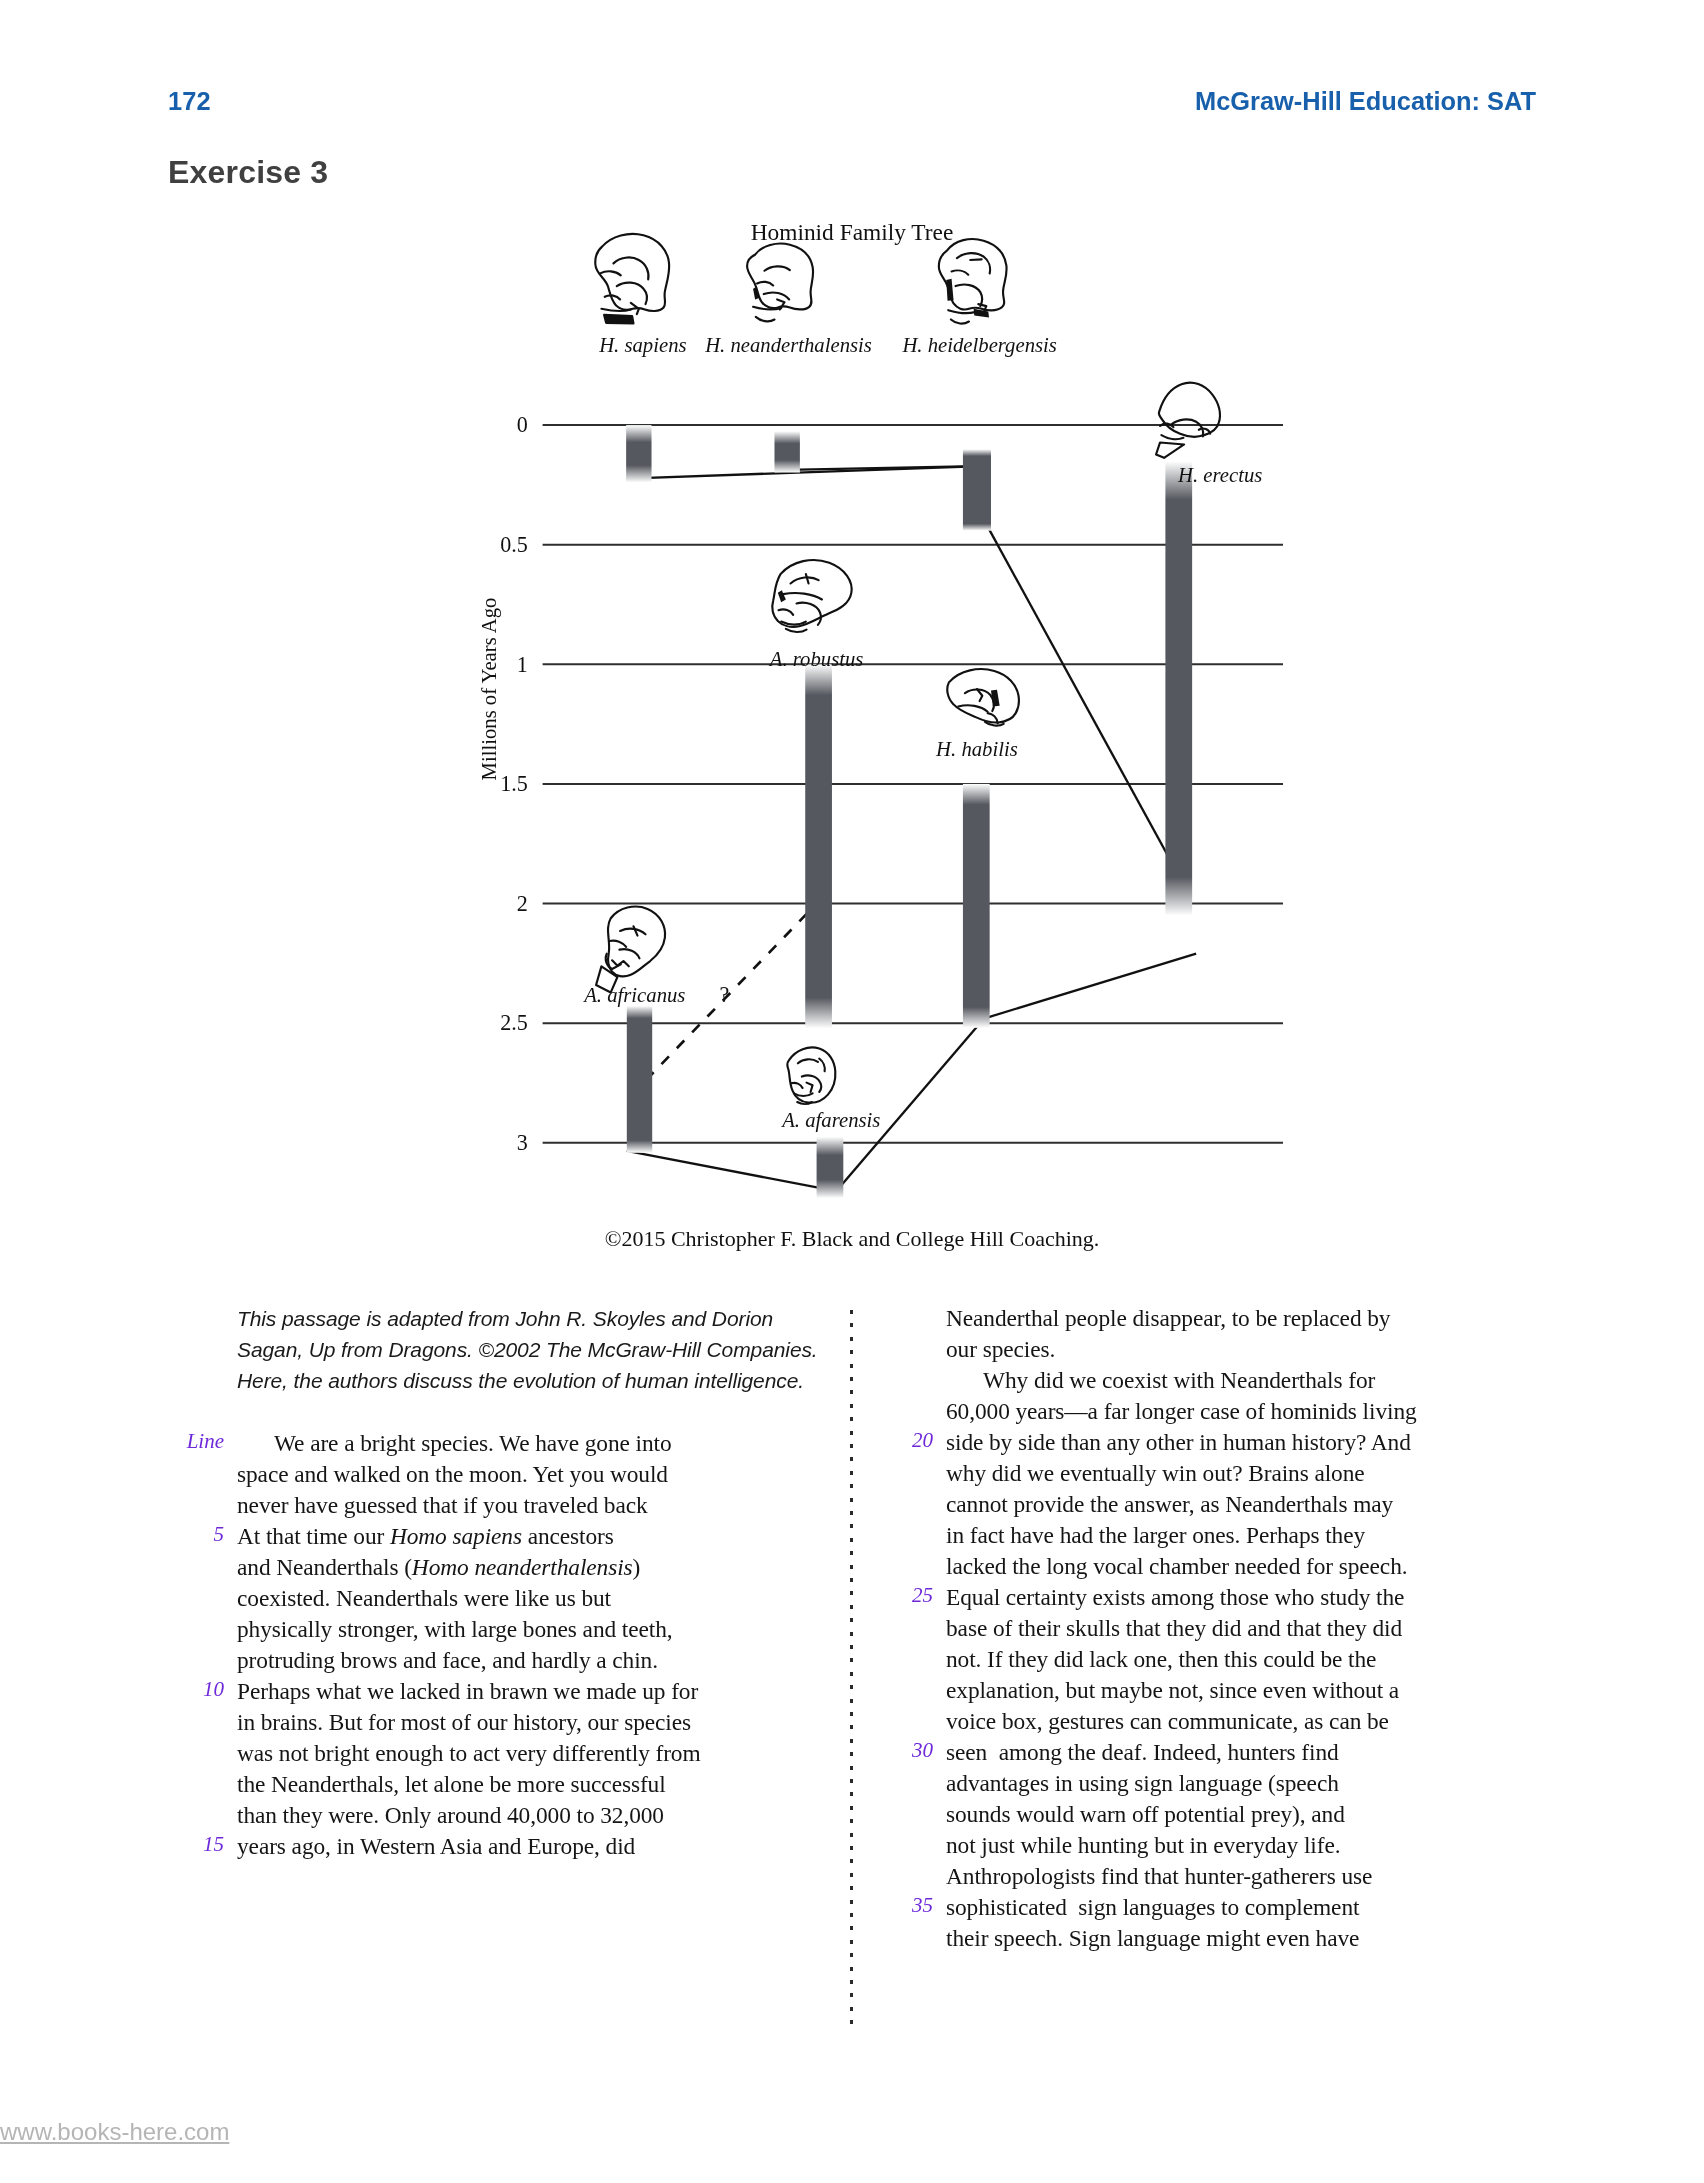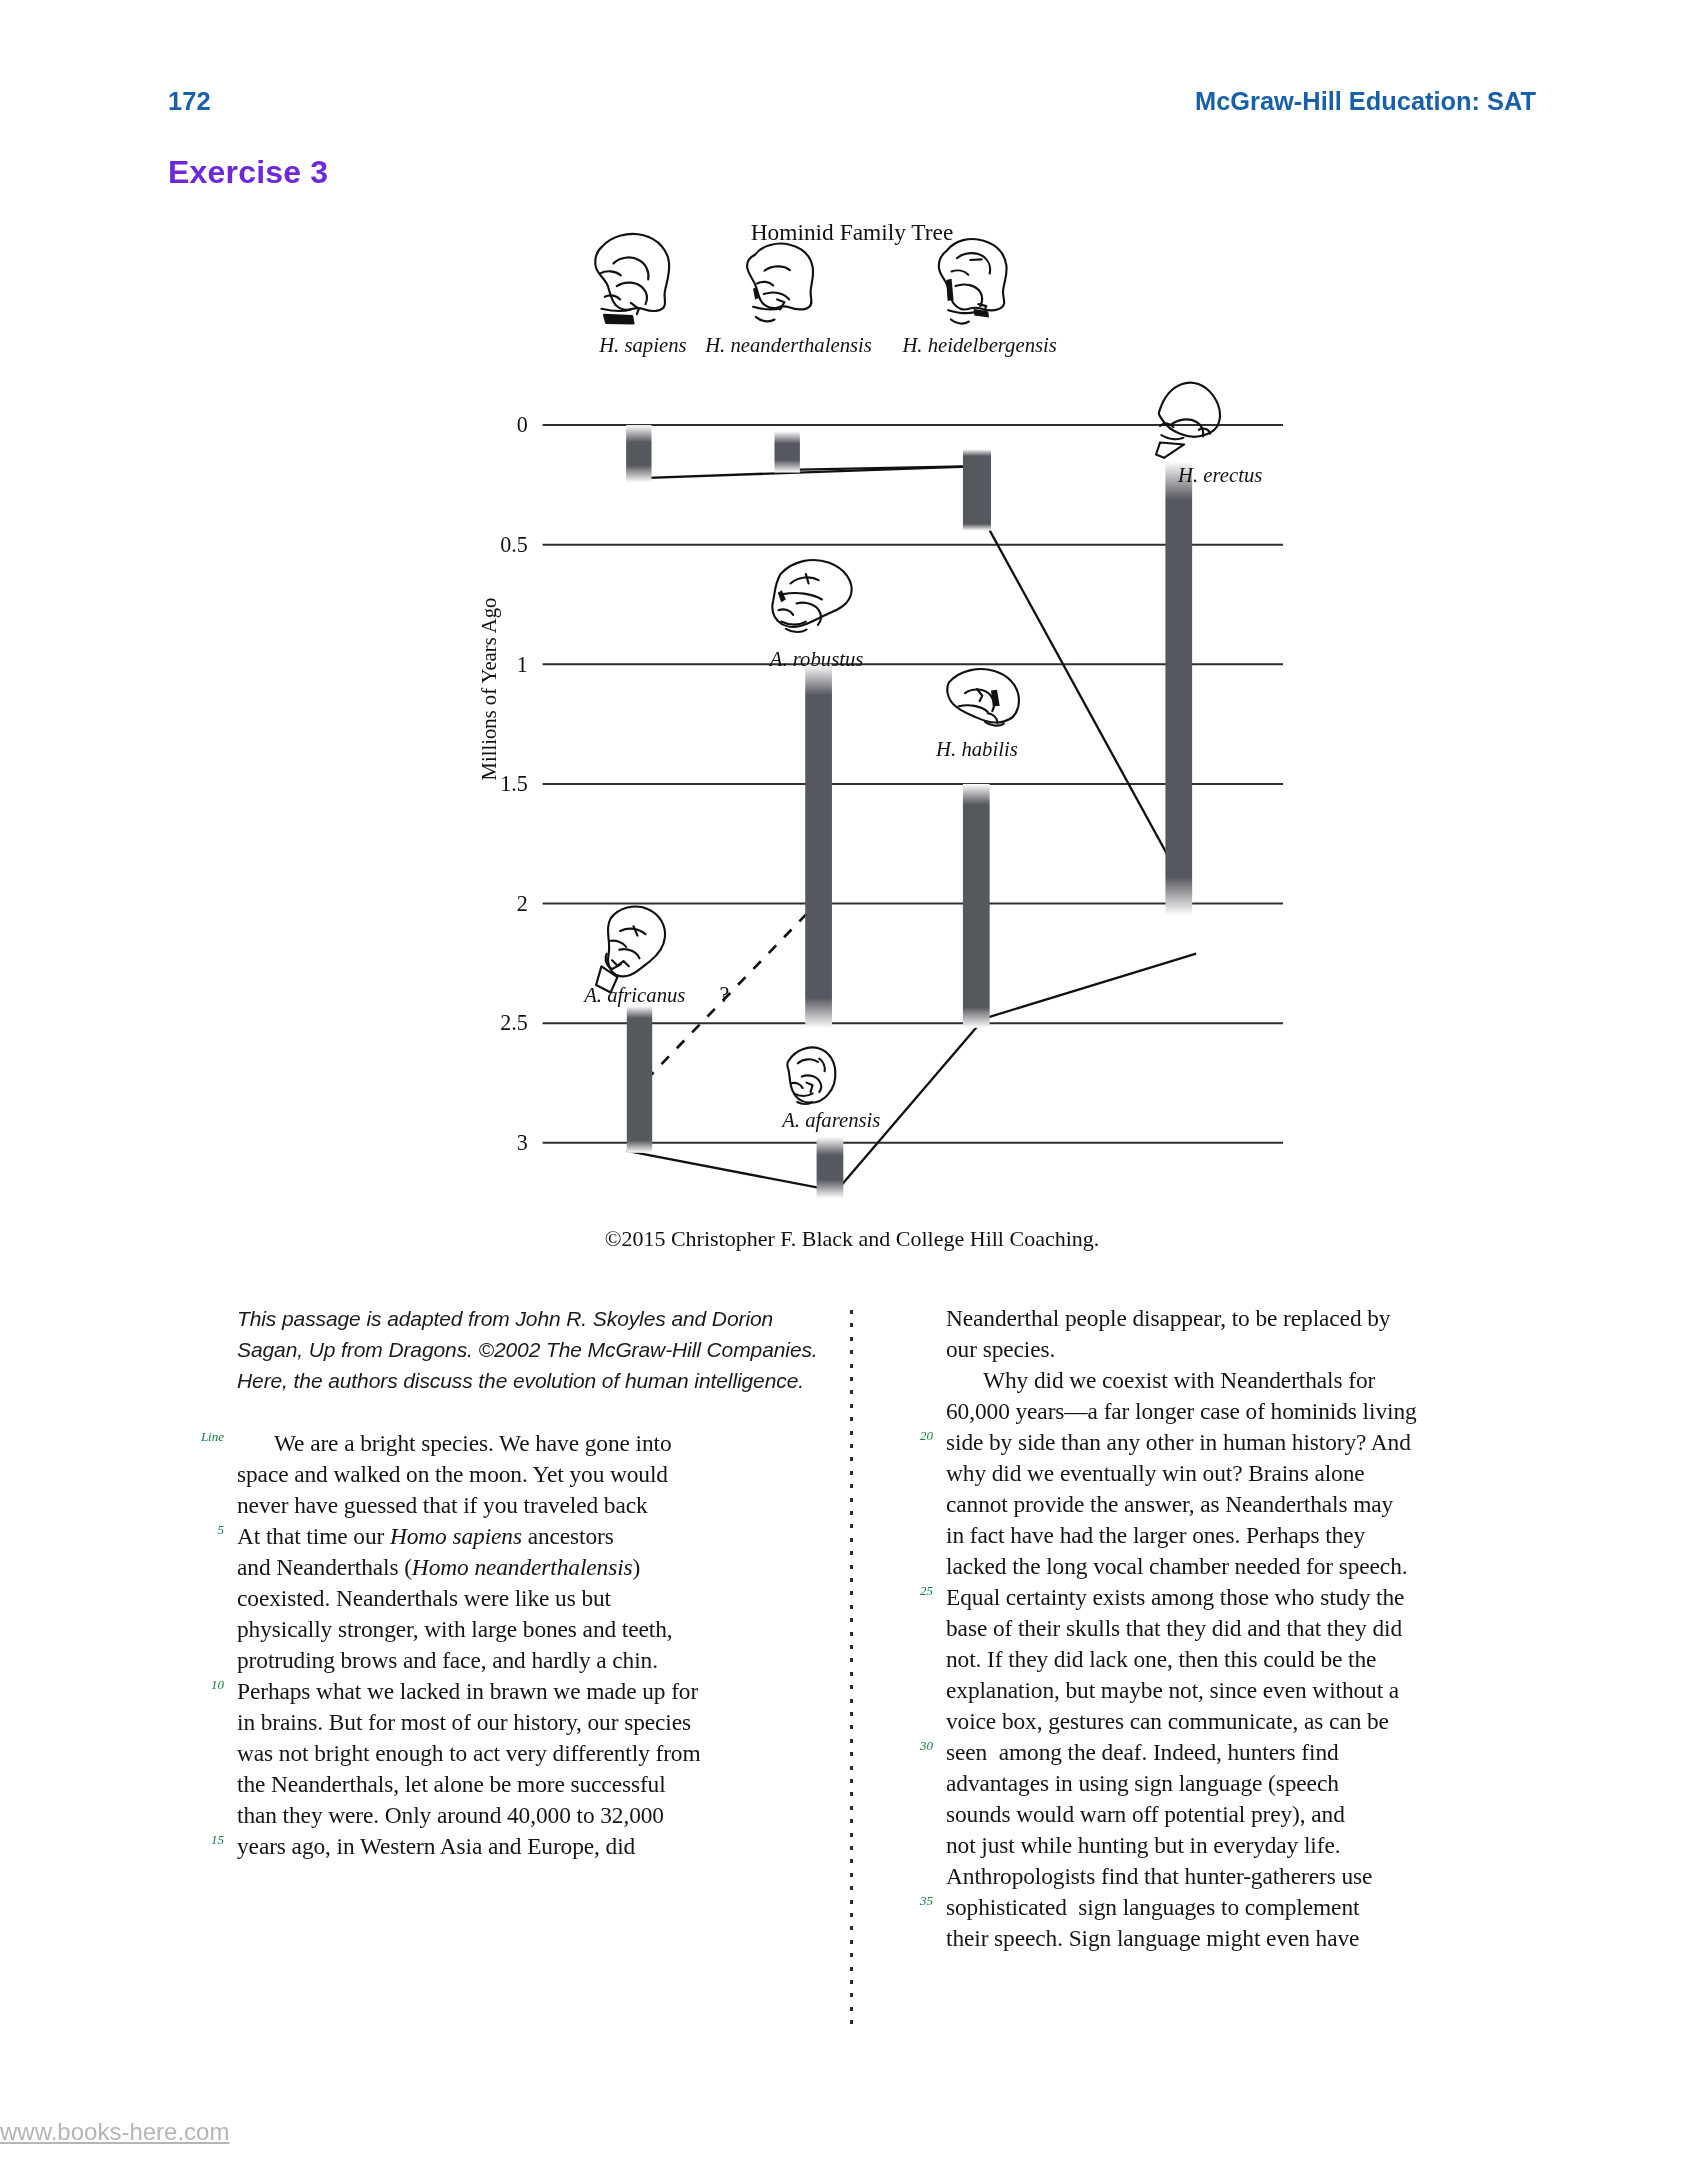--- a/index.html
+++ b/index.html
@@ -19,21 +19,21 @@
     font-weight:bold;font-size:25.4px;color:#1860ab;letter-spacing:0.1px;
   }
   .bookname{
     position:absolute;right:168px;top:0;
     font-family:"Liberation Sans",sans-serif;
     font-weight:bold;font-size:25.4px;color:#1860ab;white-space:nowrap;
   }
   .exercise{
     position:absolute;left:168px;top:154px;
     font-family:"Liberation Sans",sans-serif;
-    font-weight:bold;font-size:32px;color:#6d28d9;letter-spacing:0.2px;
+    font-weight:bold;font-size:32px;color:#404040;letter-spacing:0.2px;
   }
 
   
   .figure{position:absolute;left:0;top:221px;width:1704px;height:1043px;}
   .fig-svg{position:absolute;left:0;top:0;}
 
   .credit{
     position:absolute;left:0;top:1226px;width:1704px;text-align:center;
     font-family:"Liberation Serif",serif;font-size:22px;color:#111;
   }
@@ -48,21 +48,21 @@
     font-family:"Liberation Sans",sans-serif;
     font-style:italic;font-size:21px;line-height:31px;color:#1a1a1a;
     letter-spacing:-0.1px;
   }
 
   .lines{position:relative;margin-top:32px;}
   .prow{position:relative;height:31px;}
   .pnum{
     position:absolute;left:-60px;top:1.3px;width:47px;text-align:right;
     font-family:"Liberation Serif",serif;font-style:italic;
-    font-size:13px;color:#15803d;
+    font-size:21px;color:#6d28d9;
   }
   .ptext{
     font-family:"Liberation Serif",serif;font-size:23.4px;line-height:31px;
     color:#151515;white-space:pre;letter-spacing:-0.1px;
   }
   .ptext i{font-style:italic;}
   .ind{display:inline-block;width:37px;}
 
   .col-right .lines{margin-top:0;}
 

